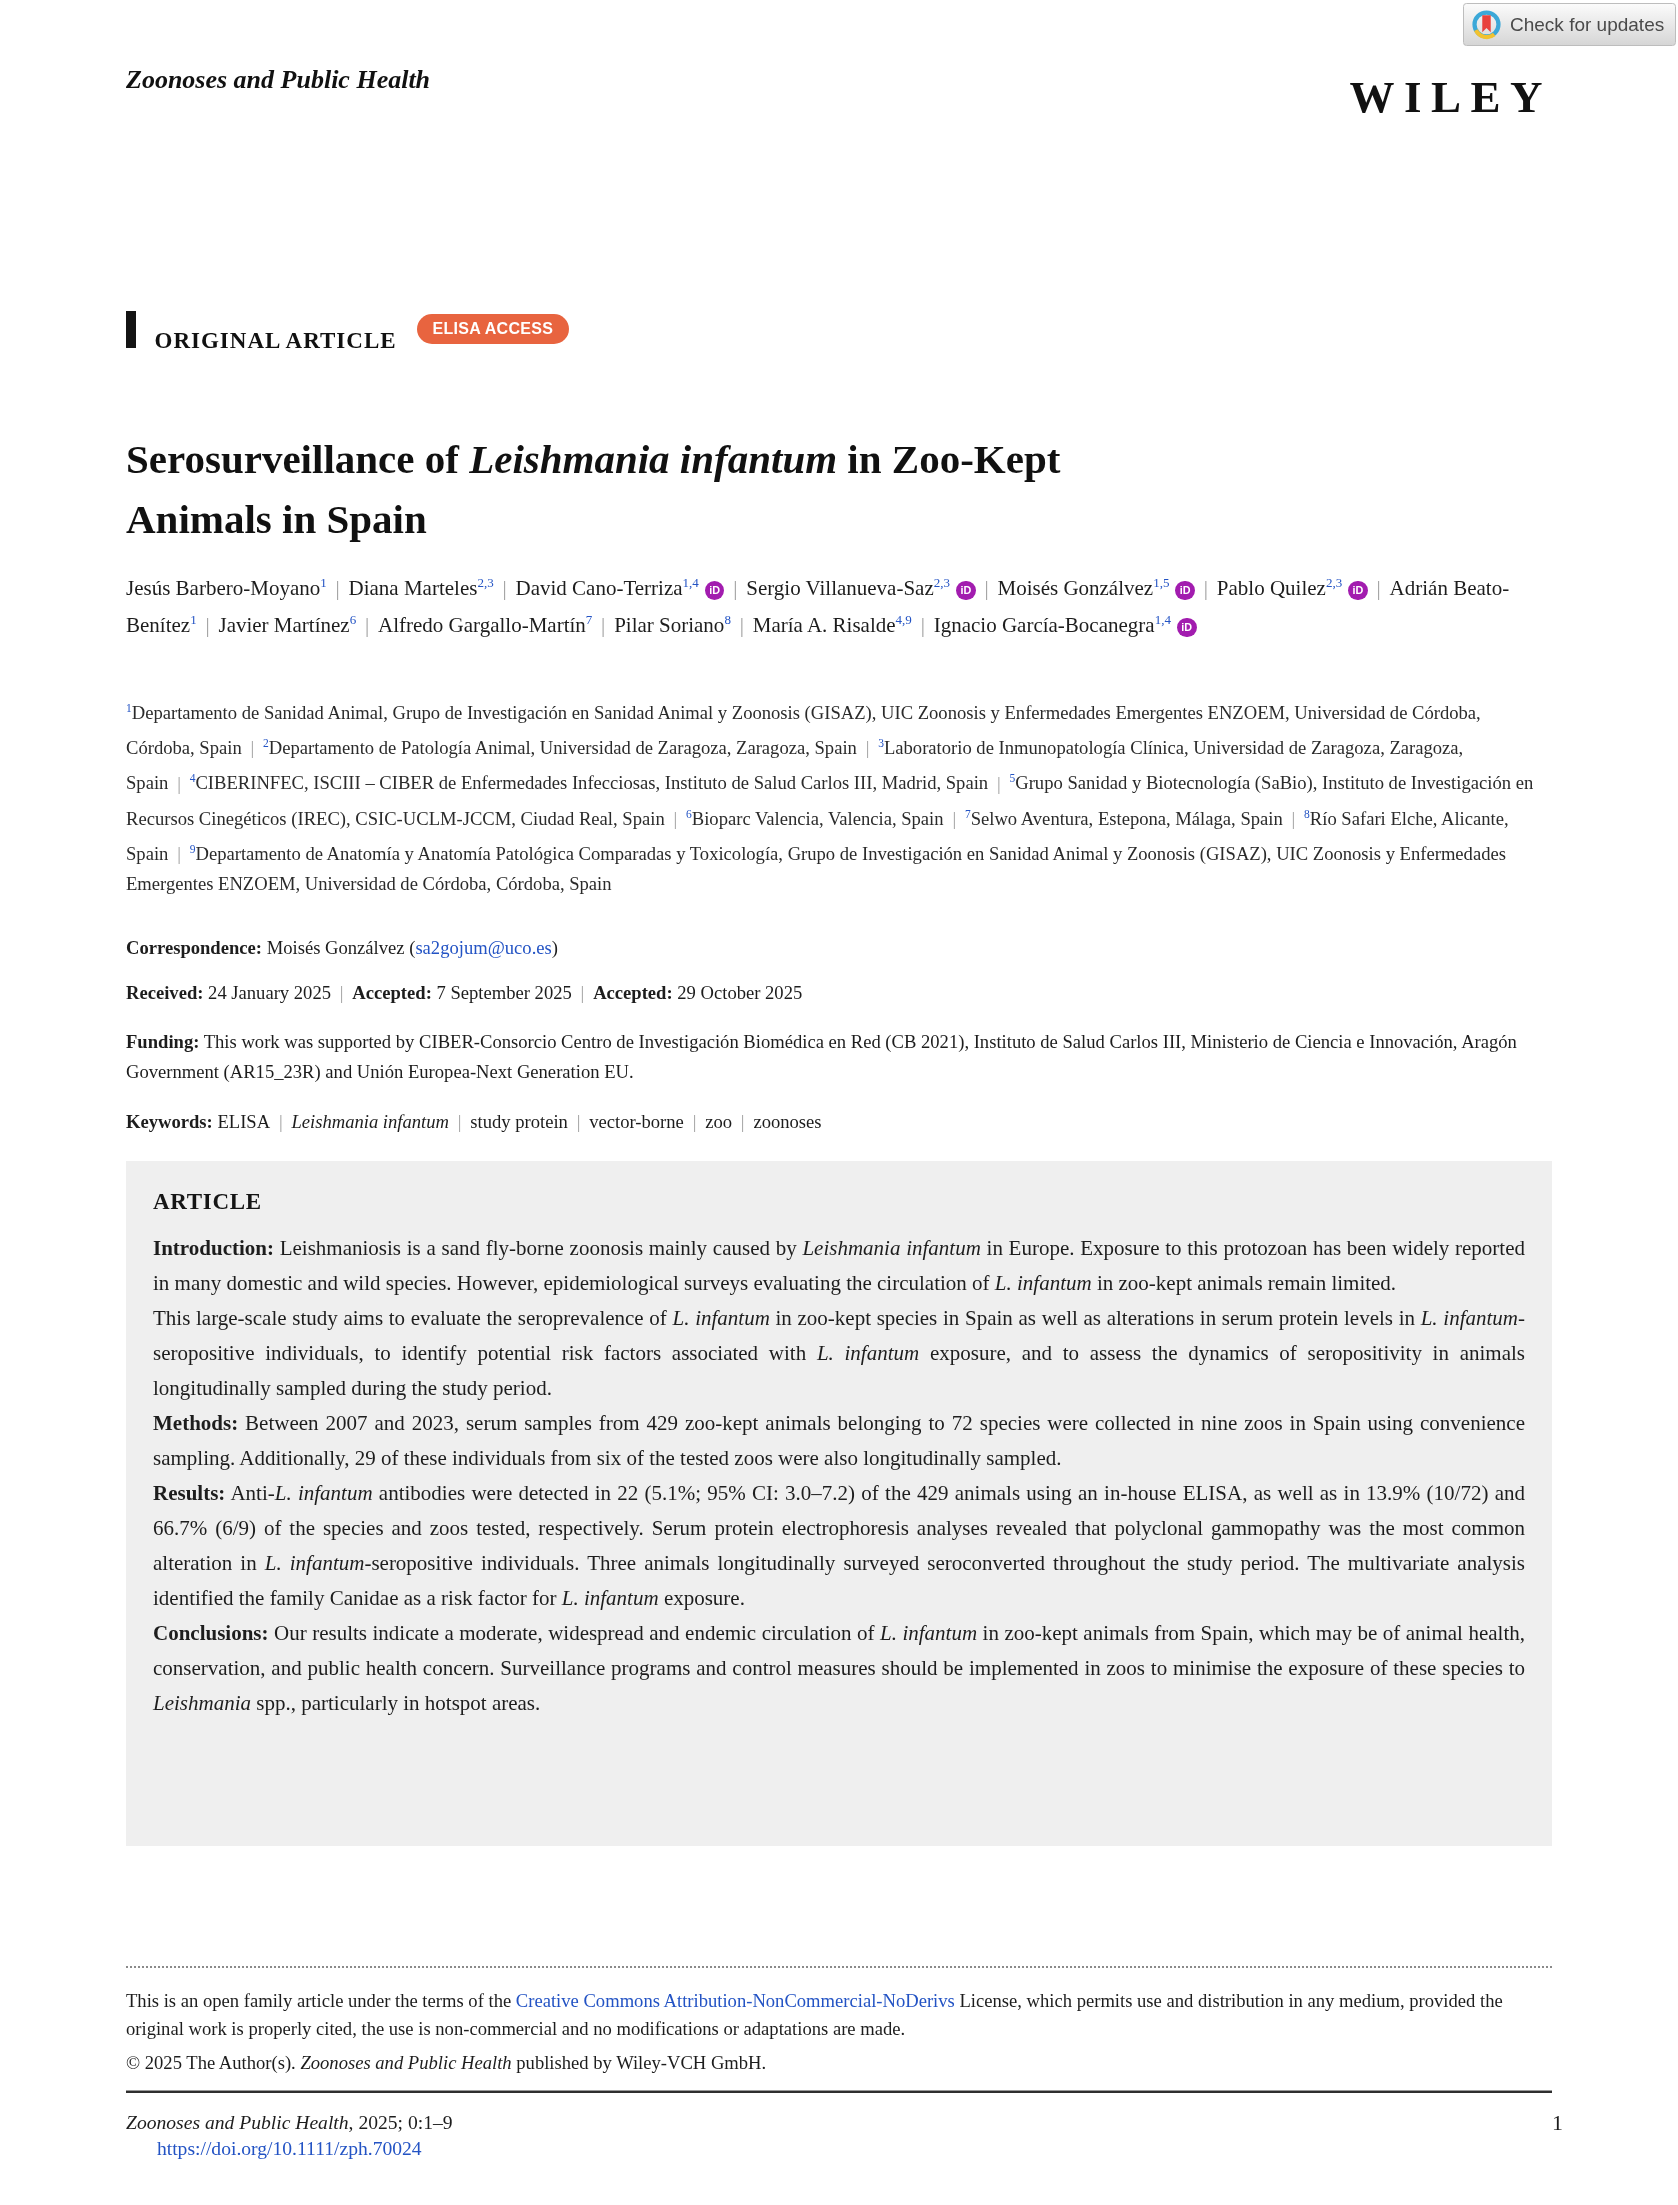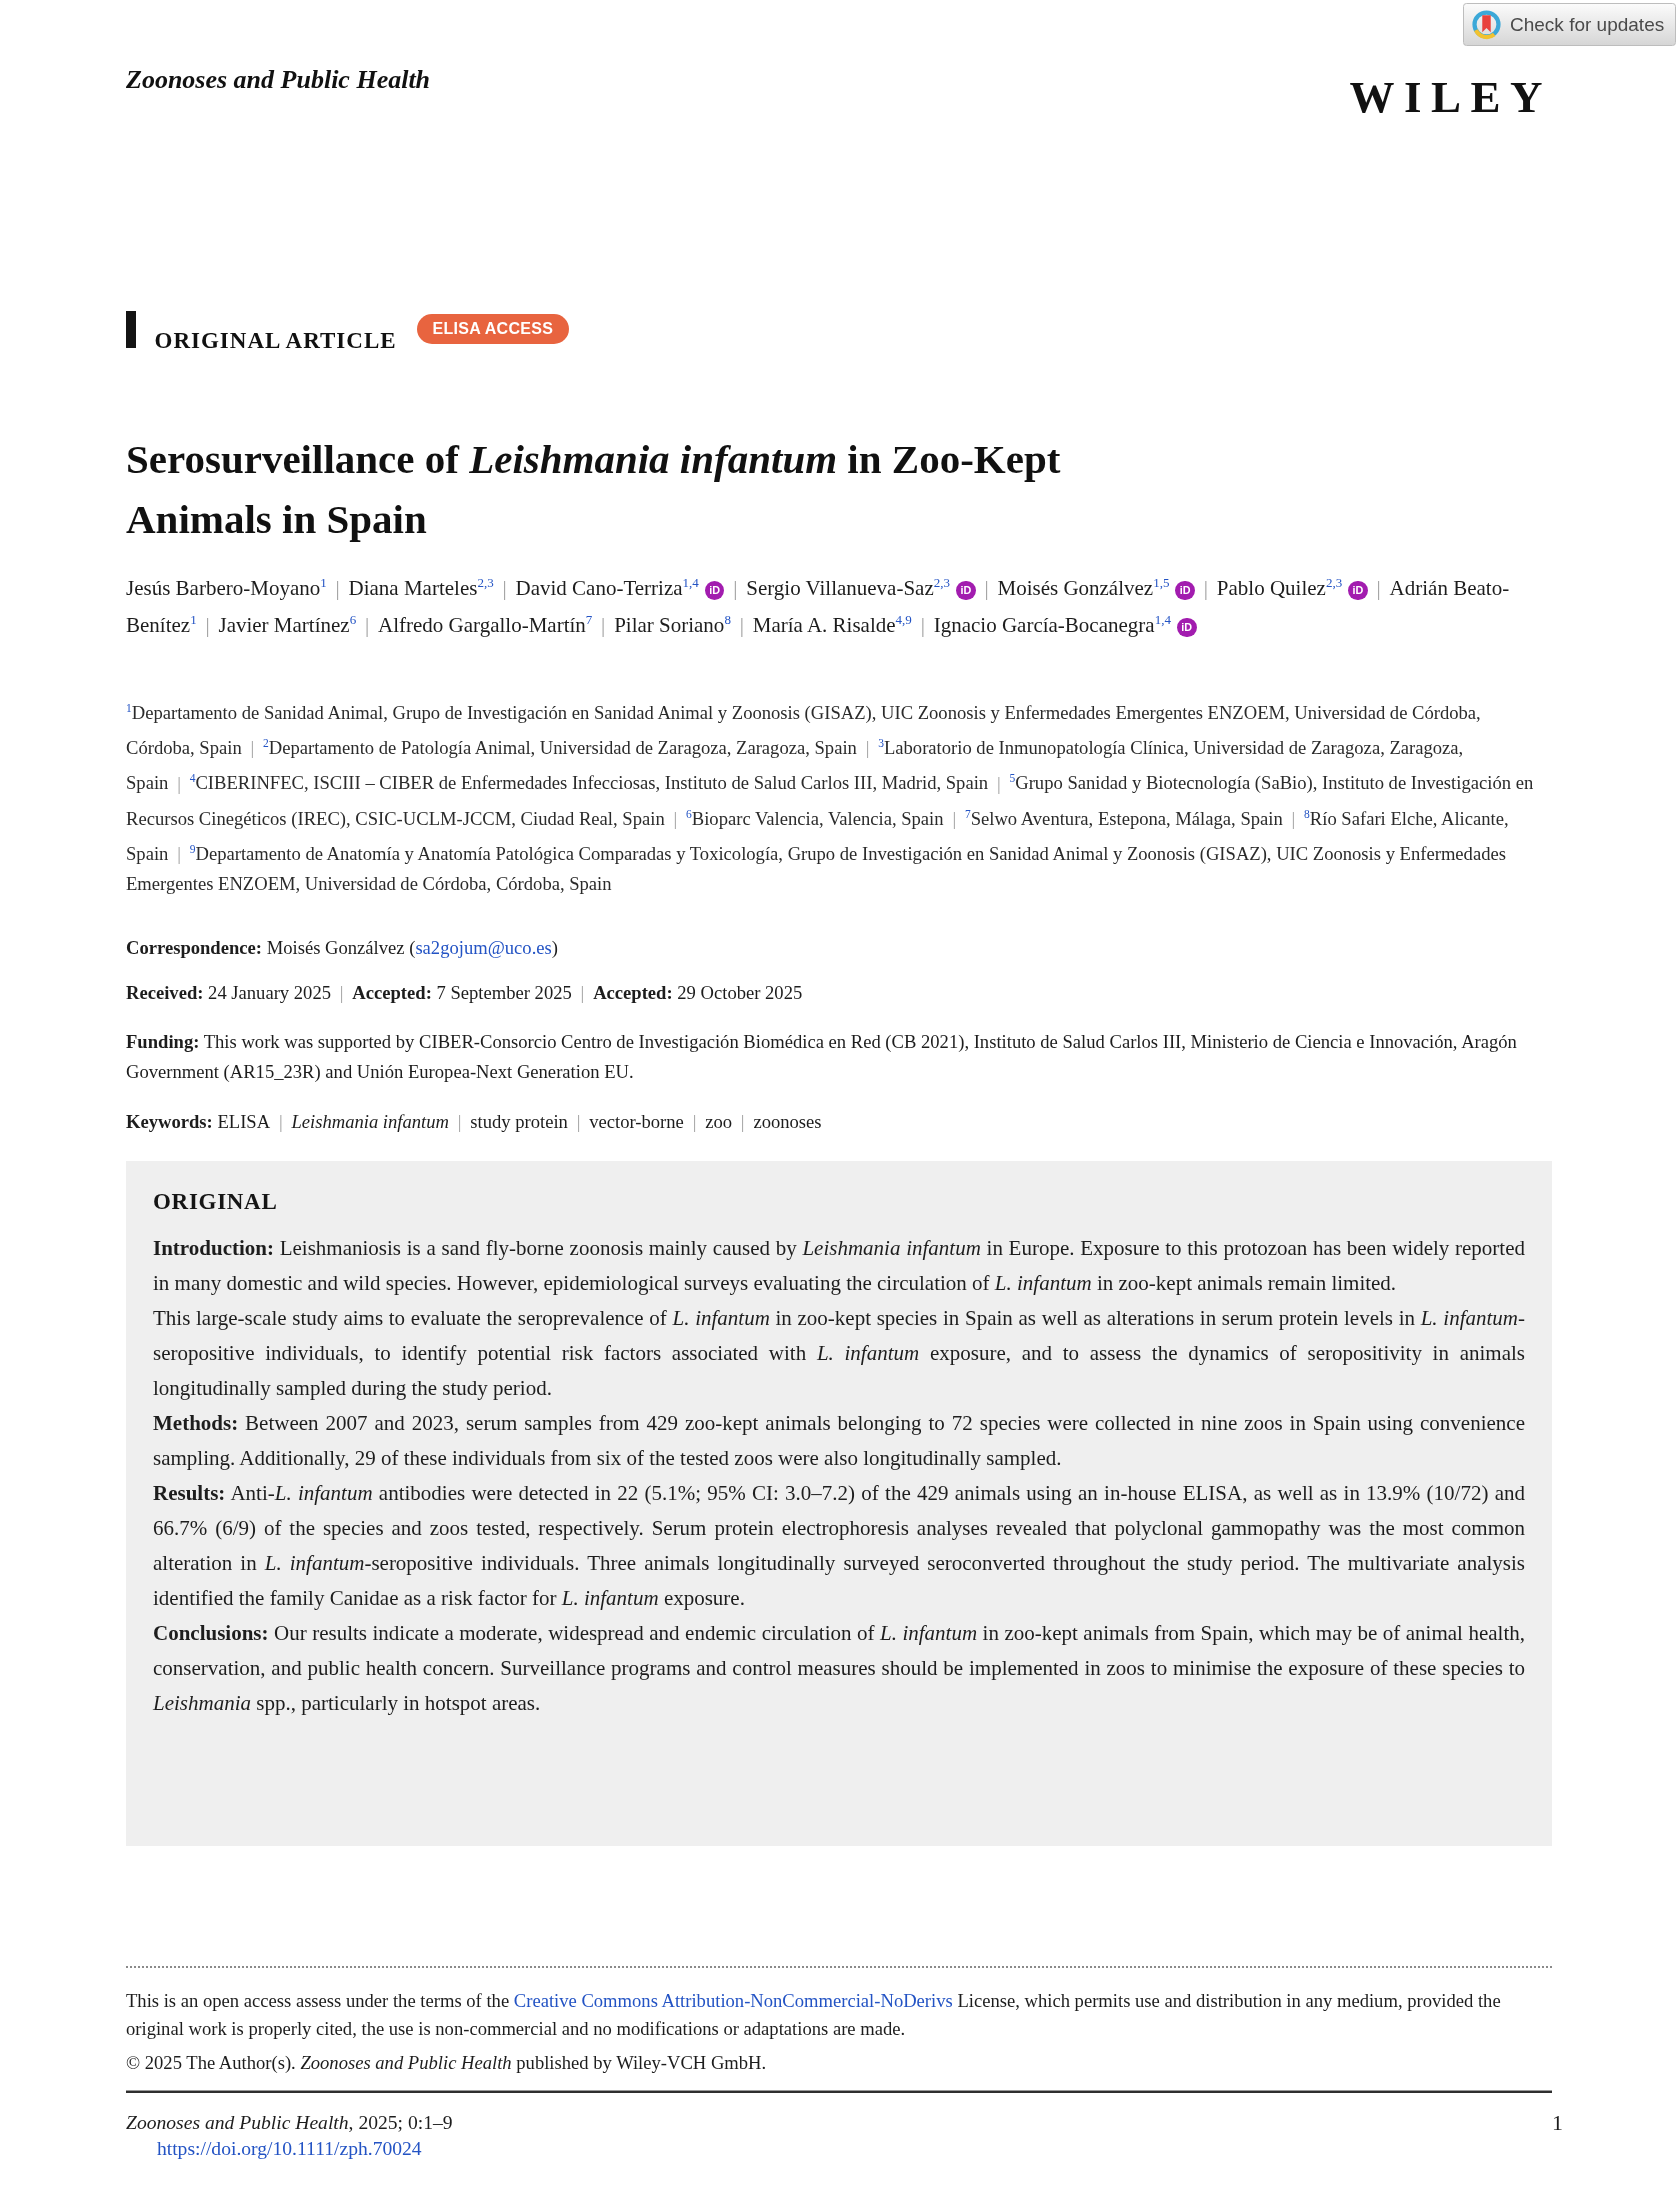--- a/index.html
+++ b/index.html
@@ -150,34 +150,34 @@
 
   <div class="meta funding">
     <b>Funding:</b><span> This work was supported by CIBER-Consorcio Centro de Investigación Biomédica en Red (CB 2021), Instituto de Salud Carlos III, Ministerio de Ciencia e Innovación, Aragón Government (AR15_23R) and Unión Europea-Next Generation EU.</span>
   </div>
 
   <div class="meta kw" id="kw-line">
     <b>Keywords:</b><span id="kw-items"> <span>ELISA</span><span class="sep">|</span><em>Leishmania infantum</em><span class="sep">|</span><span>study protein</span><span class="sep">|</span><span>vector-borne</span><span class="sep">|</span><span>zoo</span><span class="sep">|</span><span>zoonoses</span></span>
   </div>
 
   <div class="abstract">
-    <h2>ORIGINAL</h2>
+    <h2>ARTICLE</h2>
     <div id="abstract-body">
         <p class="abs-p"><b>Introduction:</b><span> Leishmaniosis is a sand fly-borne zoonosis mainly caused by </span><em>Leishmania infantum</em><span> in Europe. Exposure to this protozoan has been widely reported in many domestic and wild species. However, epidemiological surveys evaluating the circulation of </span><em>L. infantum</em><span> in zoo-kept animals remain limited.</span></p>
         <p class="abs-p"><span>This large-scale study aims to evaluate the seroprevalence of </span><em>L. infantum</em><span> in zoo-kept species in Spain as well as alterations in serum protein levels in </span><em>L. infantum</em><span>-seropositive individuals, to identify potential risk factors associated with </span><em>L. infantum</em><span> exposure, and to assess the dynamics of seropositivity in animals longitudinally sampled during the study period.</span></p>
         <p class="abs-p"><b>Methods:</b><span> Between 2007 and 2023, serum samples from 429 zoo-kept animals belonging to 72 species were collected in nine zoos in Spain using convenience sampling. Additionally, 29 of these individuals from six of the tested zoos were also longitudinally sampled.</span></p>
         <p class="abs-p"><b>Results:</b><span> Anti-</span><em>L. infantum</em><span> antibodies were detected in 22 (5.1%; 95% CI: 3.0–7.2) of the 429 animals using an in-house ELISA, as well as in 13.9% (10/72) and 66.7% (6/9) of the species and zoos tested, respectively. Serum protein electrophoresis analyses revealed that polyclonal gammopathy was the most common alteration in </span><em>L. infantum</em><span>-seropositive individuals. Three animals longitudinally surveyed seroconverted throughout the study period. The multivariate analysis identified the family Canidae as a risk factor for </span><em>L. infantum</em><span> exposure.</span></p>
         <p class="abs-p"><b>Conclusions:</b><span> Our results indicate a moderate, widespread and endemic circulation of </span><em>L. infantum</em><span> in zoo-kept animals from Spain, which may be of animal health, conservation, and public health concern. Surveillance programs and control measures should be implemented in zoos to minimise the exposure of these species to </span><em>Leishmania</em><span> spp., particularly in hotspot areas.</span></p>
       </div>
   </div>
 
   <div class="dotted-rule"></div>
 
   <div class="license">
-    <span>This is an open access assess under the terms of the </span><span class="link">Creative Commons Attribution-NonCommercial-NoDerivs</span><span> License, which permits use and distribution in any medium, provided the original work is properly cited, the use is non-commercial and no modifications or adaptations are made.</span>
+    <span>This is an open family article under the terms of the </span><span class="link">Creative Commons Attribution-NonCommercial-NoDerivs</span><span> License, which permits use and distribution in any medium, provided the original work is properly cited, the use is non-commercial and no modifications or adaptations are made.</span>
   </div>
 
   <div class="copyright">
     <span>© 2025 The Author(s). </span><em>Zoonoses and Public Health</em><span> published by Wiley-VCH GmbH.</span>
   </div>
 
   <div class="footer-rule"></div>
 
   <div class="page-footer">
     <div>

